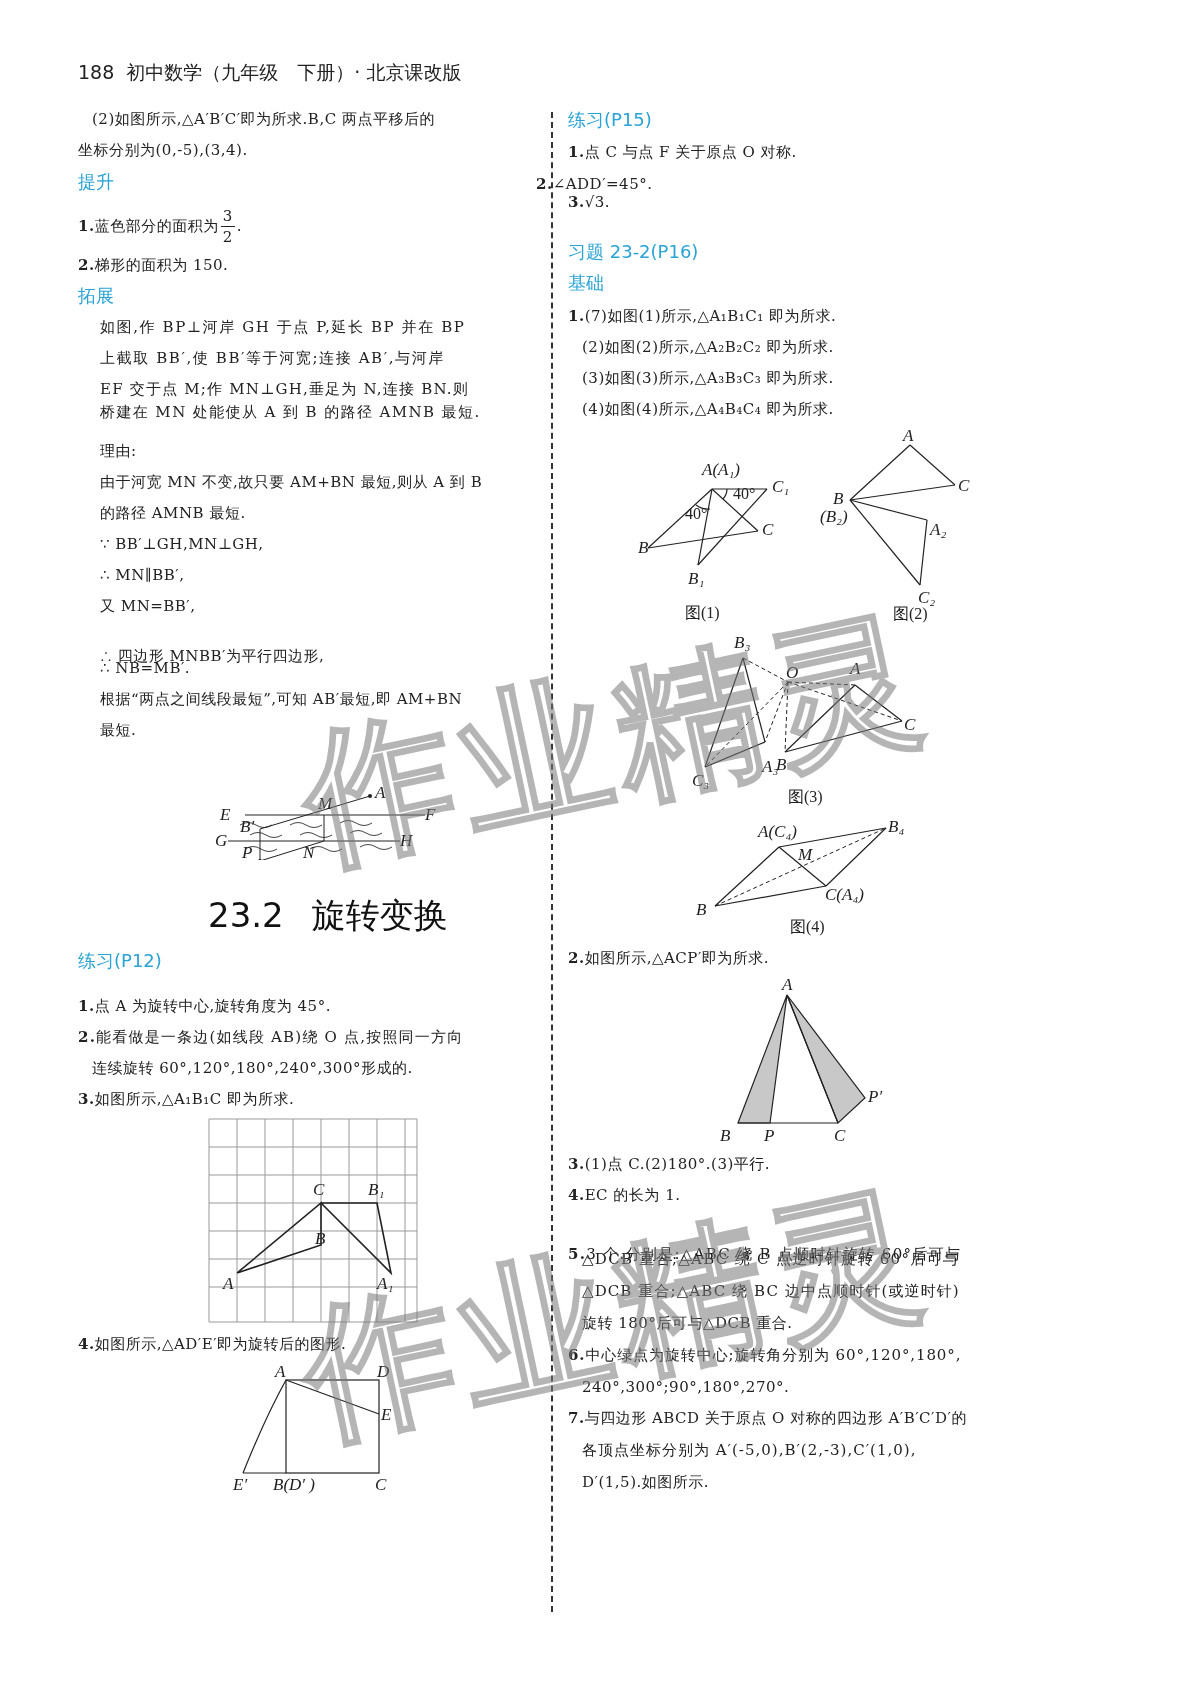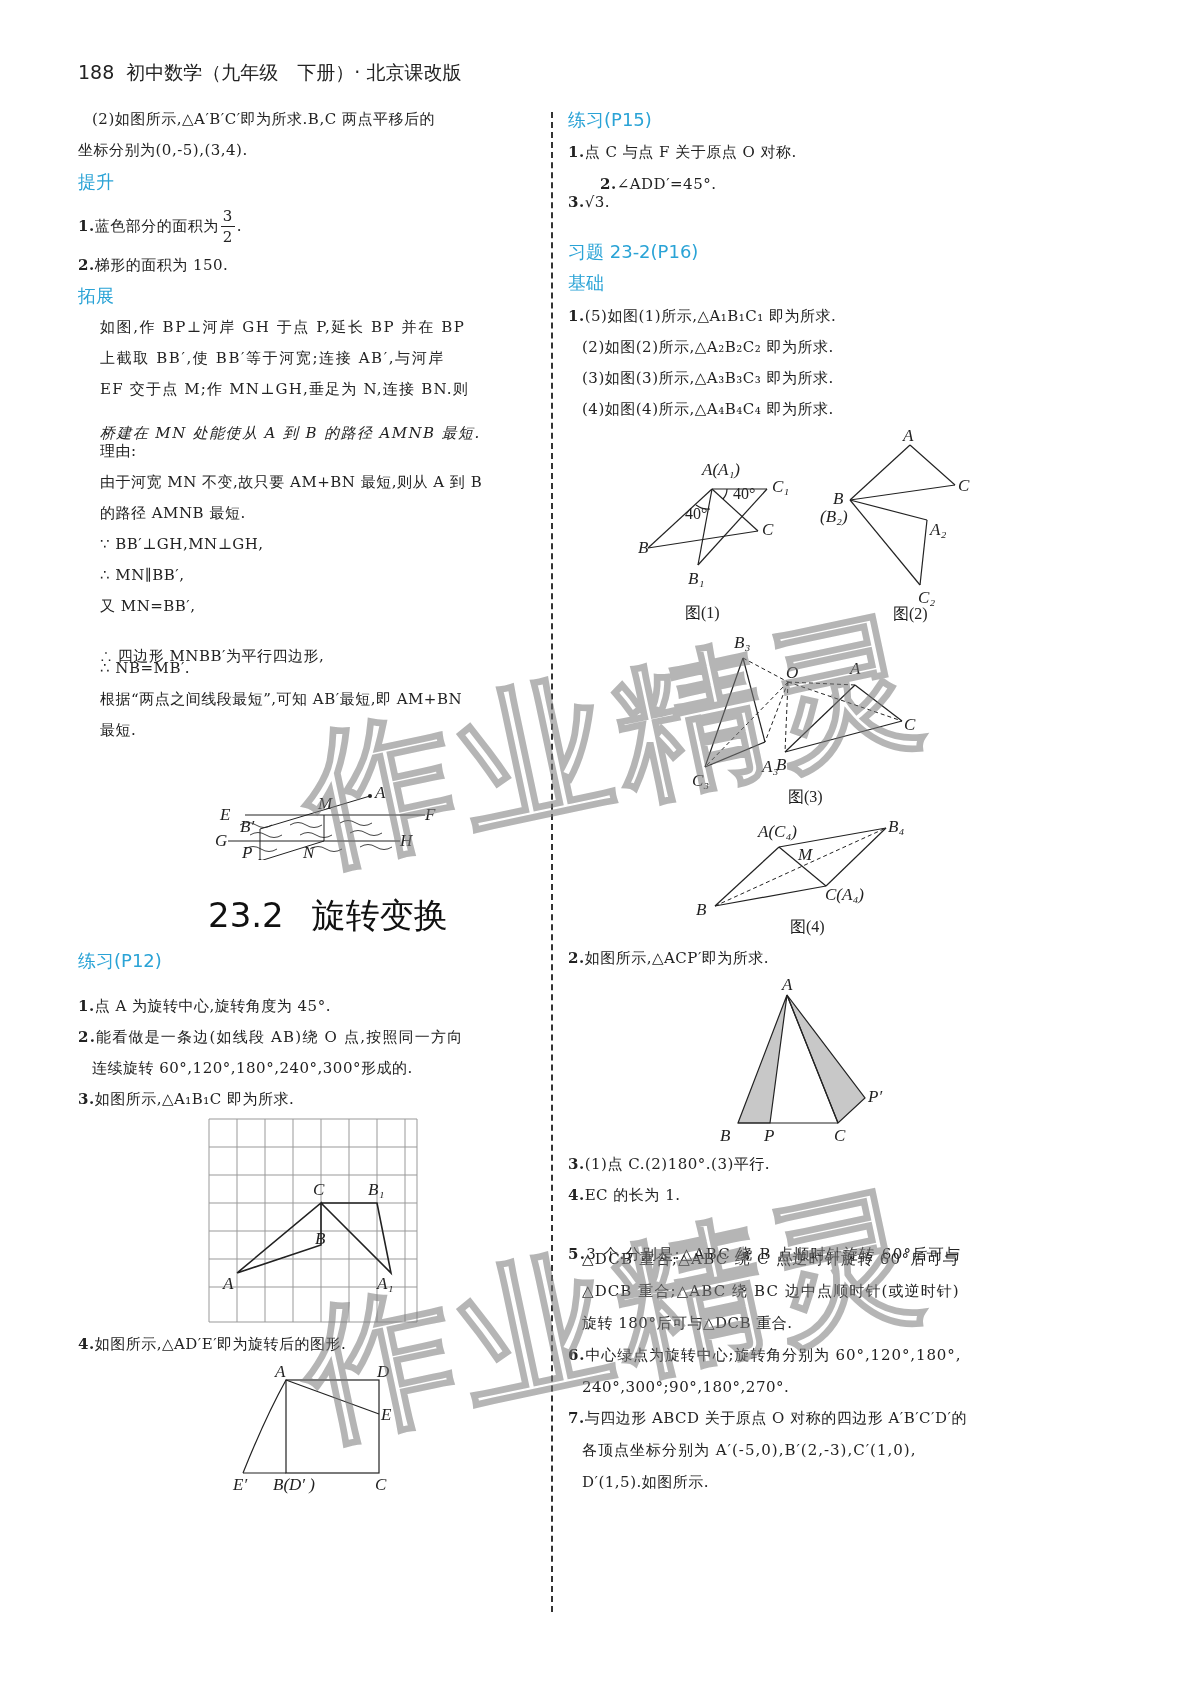--- a/index.html
+++ b/index.html
@@ -38,21 +38,21 @@
   <span class="num">1.</span><span>蓝色部分的面积为</span><span class="frac"><span class="top">3</span><span>2</span></span><span>.</span>
 </div>
 <div class="line" style="left:78px;top:253px;">
   <span class="num">2.</span><span>梯形的面积为 150.</span>
 </div>
 
 <div class="head-blue" style="left:78px;top:284px;">拓展</div>
 <div class="line" style="left:100px;top:315px;letter-spacing:1.6px;">如图,作 BP⊥河岸 GH 于点 P,延长 BP 并在 BP</div>
 <div class="line" style="left:100px;top:346px;letter-spacing:1.6px;">上截取 BB′,使 BB′等于河宽;连接 AB′,与河岸</div>
 <div class="line" style="left:100px;top:377px;letter-spacing:1.2px;">EF 交于点 M;作 MN⊥GH,垂足为 N,连接 BN.则</div>
-<div class="line" style="left:100px;top:421px;letter-spacing:1.4px;font-style:italic;">桥建在 MN 处能使从 A 到 B 的路径 AMNB 最短.</div>
+<div class="line" style="left:100px;top:400px;letter-spacing:1.4px;">桥建在 MN 处能使从 A 到 B 的路径 AMNB 最短.</div>
 <div class="line" style="left:100px;top:439px;">理由:</div>
 <div class="line" style="left:100px;top:470px;">由于河宽 MN 不变,故只要 AM+BN 最短,则从 A 到 B</div>
 <div class="line" style="left:100px;top:501px;">的路径 AMNB 最短.</div>
 <div class="line" style="left:100px;top:532px;">∵ BB′⊥GH,MN⊥GH,</div>
 <div class="line" style="left:100px;top:563px;">∴ MN∥BB′,</div>
 <div class="line" style="left:100px;top:594px;">又 MN=BB′,</div>
 <div class="line" style="left:100px;top:616px;margin-top:28px;">∴ 四边形 MNBB′为平行四边形,</div>
 <div class="line" style="left:100px;top:656px;">∴ NB=MB′.</div>
 <div class="line" style="left:100px;top:687px;">根据“两点之间线段最短”,可知 AB′最短,即 AM+BN</div>
 <div class="line" style="left:100px;top:718px;">最短.</div>
@@ -142,27 +142,27 @@
   <text x="50" y="19">A</text>
   <text x="152" y="19">D</text>
   <text x="156" y="62">E</text>
   <text x="8" y="132">E′</text>
   <text x="48" y="132">B(D′ )</text>
   <text x="150" y="132">C</text>
 </svg>
 
 <div class="head-blue" style="left:568px;top:108px;">练习(P15)</div>
 <div class="line" style="left:568px;top:140px;"><span class="num">1.</span><span>点 C 与点 F 关于原点 O 对称.</span></div>
-<div class="line" style="left:600px;top:172px;text-align:center;"><span class="num">2.</span><span>∠ADD′=45°.</span></div>
+<div class="line" style="left:536px;top:172px;text-align:center;"><span class="num">2.</span><span>∠ADD′=45°.</span></div>
 <div class="line" style="left:568px;top:190px;"><span class="num">3.</span><span>√3.</span></div>
 
 <div class="head-blue" style="left:568px;top:240px;">习题 23-2(P16)</div>
 <div class="head-blue" style="left:568px;top:271px;">基础</div>
 
-<div class="line" style="left:568px;top:304px;"><span class="num">1.</span><span>(5)如图(1)所示,△A₁B₁C₁ 即为所求.</span></div>
+<div class="line" style="left:568px;top:304px;"><span class="num">1.</span><span>(7)如图(1)所示,△A₁B₁C₁ 即为所求.</span></div>
 <div class="line" style="left:582px;top:335px;">(2)如图(2)所示,△A₂B₂C₂ 即为所求.</div>
 <div class="line" style="left:582px;top:366px;">(3)如图(3)所示,△A₃B₃C₃ 即为所求.</div>
 <div class="line" style="left:582px;top:397px;">(4)如图(4)所示,△A₄B₄C₄ 即为所求.</div>
 
 <svg class="abs" style="left:630px;top:455px;" width="180" height="175">
   <g stroke="#222" stroke-width="1.2" fill="none">
     <line x1="82" y1="34" x2="137" y2="34"></line>
     <line x1="82" y1="34" x2="18" y2="93"></line>
     <line x1="18" y1="93" x2="128" y2="76"></line>
     <line x1="82" y1="34" x2="128" y2="76"></line>

